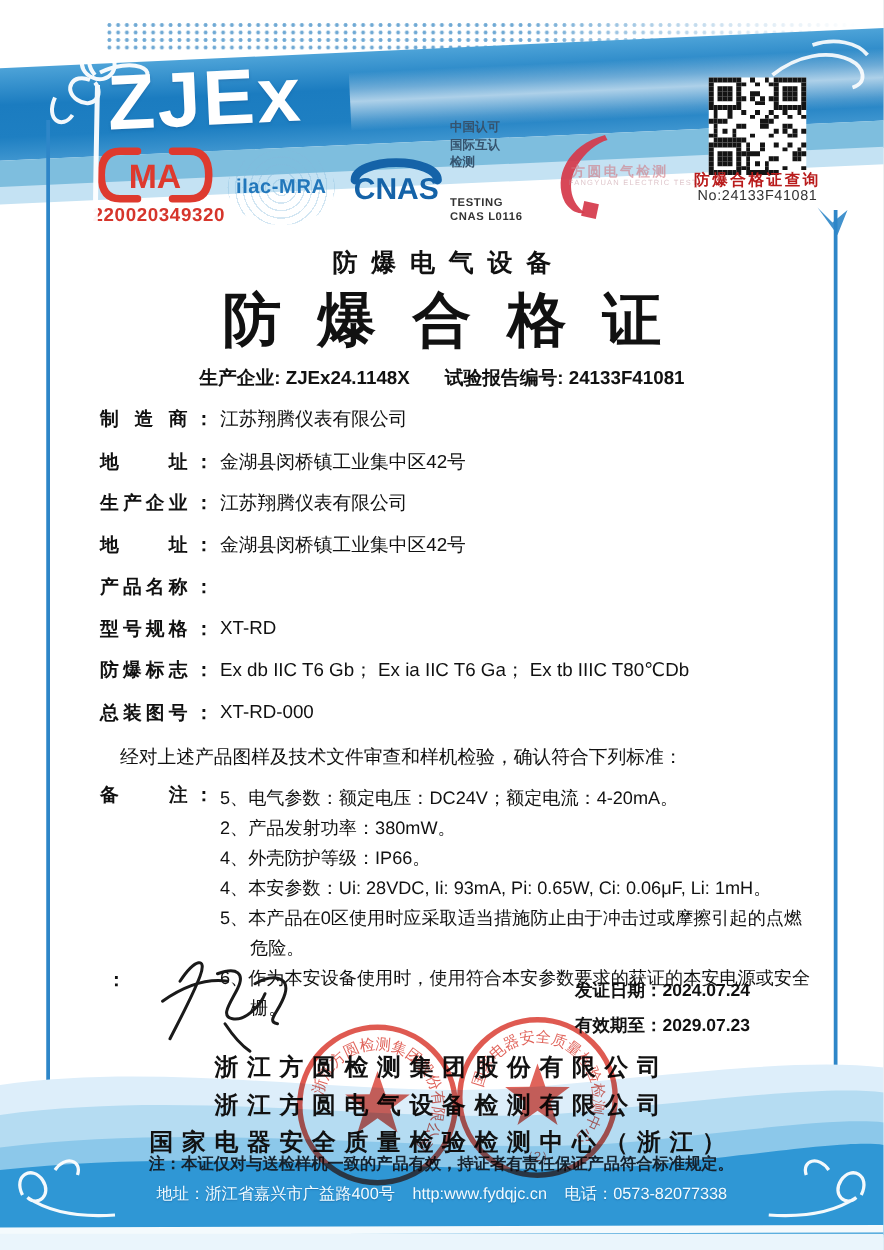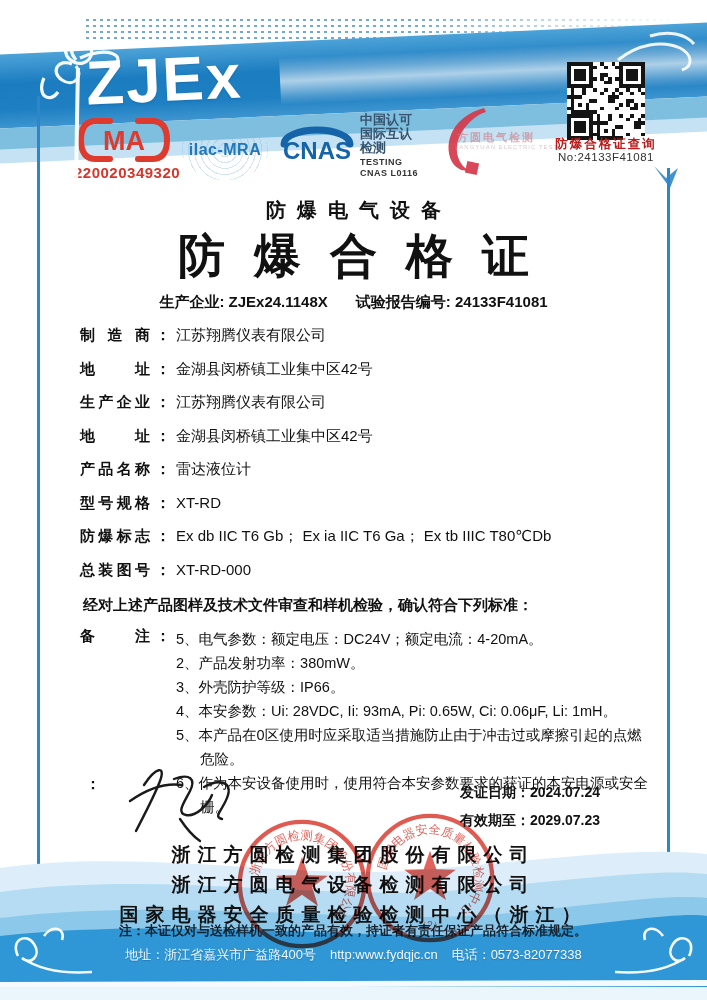--- a/index.html
+++ b/index.html
@@ -24,21 +24,21 @@
          transform:rotate(-2.6deg);text-shadow:0 1px 2px rgba(20,80,140,.35);}
   .vline-l{left:37px;top:96px;width:3px;height:800px;background:#2e86c8;}
   .vline-r{left:667px;top:168px;width:3px;height:702px;background:#2e86c8;}
 
   
   .cma-num{left:74px;top:164px;color:#d6352b;font-weight:700;font-size:15px;letter-spacing:.5px;}
   .ilac{left:182px;top:120px;width:86px;height:60px;display:flex;align-items:center;justify-content:center;
         background:repeating-radial-gradient(circle at 50% 50%,rgba(130,185,220,.35) 0 1px,transparent 1px 6px);
         border-radius:50%;}
   .ilac span{font-size:16px;font-weight:700;color:#2277bb;letter-spacing:.5px;}
-  .cnas-cn{left:360px;top:113px;font-size:13px;font-weight:700;color:#35536e;line-height:14px;}
+  .cnas-cn{left:360px;top:96px;font-size:10px;font-weight:700;color:#35536e;line-height:14px;}
   .cnas-en{left:360px;top:157px;font-size:9px;font-weight:700;color:#333;line-height:11px;letter-spacing:.5px;}
   .fy-name{left:457px;top:130px;font-size:11px;color:rgba(208,120,130,.6);letter-spacing:2px;font-weight:700;}
   .fy-sub{left:455px;top:144px;font-size:6px;color:rgba(190,140,150,.5);letter-spacing:1px;}
 
   .qr{left:567px;top:62px;width:78px;height:78px;display:grid;
       grid-template-columns:repeat(21,1fr);grid-template-rows:repeat(21,1fr);background:#fff;}
   .qr i{background:#141414;}
   .qr-cap{left:540px;top:136px;width:132px;text-align:center;font-size:12.5px;font-weight:700;
           letter-spacing:2px;color:#b91c1c;}
   .qr-no{left:540px;top:151px;width:132px;text-align:center;font-size:11.5px;color:#333;letter-spacing:.5px;}
@@ -50,21 +50,21 @@
          letter-spacing:29px;text-indent:29px;}
   .certline{left:0;top:293px;width:707px;text-align:center;font-size:15px;font-weight:700;}
   .certline .gap{display:inline-block;width:28px;}
 
   
   .content{left:80px;top:326px;width:575px;font-size:15px;}
   .frow{display:flex;margin-bottom:14.5px;}
   .f-label{width:70px;font-weight:700;text-align:justify;text-align-last:justify;flex:none;}
   .f-colon{width:26px;text-align:center;font-weight:700;flex:none;}
   .f-value{flex:1;}
-  .statement{margin:16px 0 12px 3px;font-weight:700;}
+  .statement{margin:16px 0 12px 16px;font-weight:400;}
   .standards{margin:0 0 10px 96px;font-size:14.5px;}
   .remarks{display:flex;}
   .remarks .items{flex:1;font-size:14.5px;line-height:24px;}
   .ritem{padding-left:24px;text-indent:-24px;}
 
   
   .approval{left:80px;top:775px;width:575px;display:flex;font-size:15px;}
   .sig{margin-left:10px;margin-top:-18px;}
   .dates{left:460px;top:778px;font-size:14px;font-weight:700;line-height:28px;}
 
@@ -373,21 +373,20 @@
         <span class="f-value">江苏翔腾仪表有限公司</span>
     </div>
     <div class="frow">
       <span class="f-label">地址</span>
         <span class="f-colon">：</span>
         <span class="f-value">金湖县闵桥镇工业集中区42号</span>
     </div>
     <div class="frow">
       <span class="f-label">产品名称</span>
         <span class="f-colon">：</span>
-        <span class="f-value">雷达液位计</span>
     </div>
     <div class="frow">
       <span class="f-label">型号规格</span>
         <span class="f-colon">：</span>
         <span class="f-value">XT-RD</span>
     </div>
     <div class="frow">
       <span class="f-label">防爆标志</span>
         <span class="f-colon">：</span>
         <span class="f-value">Ex db IIC T6 Gb； Ex ia IIC T6 Ga； Ex tb IIIC T80℃Db</span>
@@ -399,21 +398,21 @@
     </div>
 
     <div class="statement">经对上述产品图样及技术文件审查和样机检验，确认符合下列标准：</div>
 
     <div class="remarks">
       <span class="f-label">备注</span>
       <span class="f-colon">：</span>
       <div class="items">
         <div class="ritem">5、电气参数：额定电压：DC24V；额定电流：4-20mA。</div>
         <div class="ritem">2、产品发射功率：380mW。</div>
-        <div class="ritem">3、外壳防护等级：IP66。</div>
+        <div class="ritem">4、外壳防护等级：IP66。</div>
         <div class="ritem">4、本安参数：Ui: 28VDC, Ii: 93mA, Pi: 0.65W, Ci: 0.06μF, Li: 1mH。</div>
         <div class="ritem">5、本产品在0区使用时应采取适当措施防止由于冲击过或摩擦引起的点燃危险。</div>
         <div class="ritem">6、作为本安设备使用时，使用符合本安参数要求的获证的本安电源或安全栅。</div>
       </div>
     </div>
   </div>
 
   <div class="abs approval">
     <span class="f-colon">：</span>
     <svg class="sig" width="150" height="88" viewBox="0 0 150 88">

